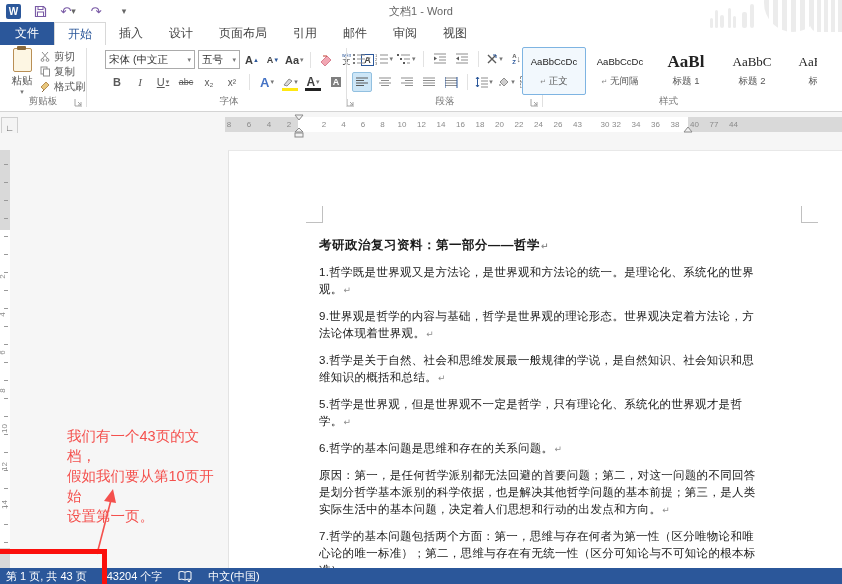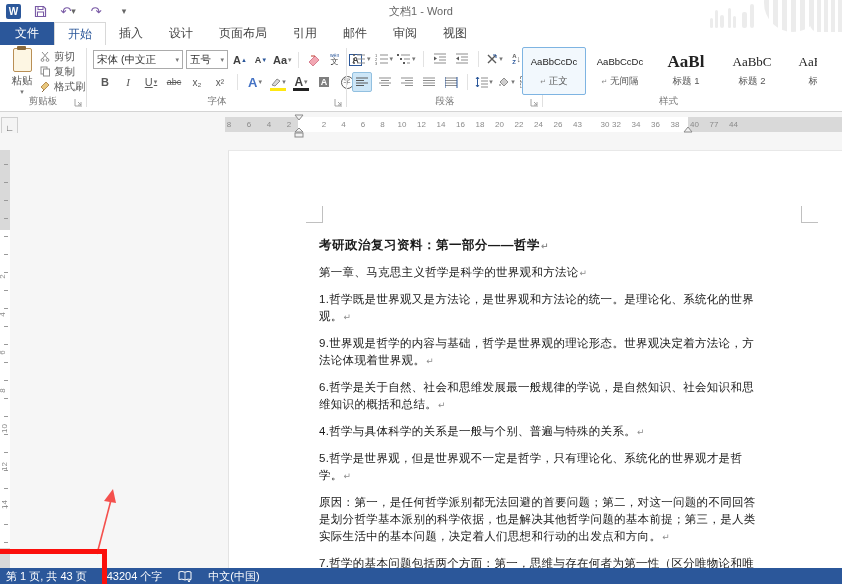--- a/index.html
+++ b/index.html
@@ -171,21 +171,21 @@
       </div>
       <div class="glabel">剪贴板</div>
       <span class="launcher">
         <svg width="9" height="9">
             <path d="M1 1 v7 h7 M4 4 l3 3 M7 4 v3 h-3" stroke="#9a9a9a" fill="none" stroke-width="0.9"></path>
           </svg>
       </span>
     </div>
     <div class="gdivider" style="left:86px"></div>
 
-    <div class="rgroup" style="left:88px;width:258px">
+    <div class="rgroup" style="left:100px;width:258px">
       <div class="row" style="position:absolute;left:5px;top:5px;gap:3px">
         <div class="combo" style="width:82px">
           <span>宋体 (中文正</span>
             <span class="drop">▾</span>
         </div>
         <div class="combo" style="width:34px">
           <span>五号</span>
             <span class="drop">▾</span>
         </div>
         <span class="rbtn">
@@ -492,26 +492,25 @@
       </div>
     <div id="page" class="abs">
 
       <div class="crop" style="left:93px;top:55px;width:1px;height:17px"></div>
       <div class="crop" style="left:77px;top:71px;width:17px;height:1px"></div>
 
       <div class="crop" style="left:572px;top:55px;width:1px;height:17px"></div>
       <div class="crop" style="left:572px;top:71px;width:17px;height:1px"></div>
       <div id="doctext">
         <p class="doc-title"><span>考研政治复习资料：第一部分——哲学</span><span class="pmark">↵</span></p>
-      <p><span>第一章、马克思主义哲学是科学的世界观和方法论</span><span class="pmark">↵</span></p>
           <p><span>1.哲学既是世界观又是方法论，是世界观和方法论的统一。是理论化、系统化的世界观。</span><span class="pmark">↵</span></p>
           <p><span>9.世界观是哲学的内容与基础，哲学是世界观的理论形态。世界观决定着方法论，方法论体现着世界观。</span><span class="pmark">↵</span></p>
-          <p><span>6.哲学是关于自然、社会和思维发展最一般规律的学说，是自然知识、社会知识和思维知识的概括和总结。</span><span class="pmark">↵</span></p>
-          <p><span>4.哲学与具体科学的关系是一般与个别、普遍与特殊的关系。</span><span class="pmark">↵</span></p>
+          <p><span>3.哲学是关于自然、社会和思维发展最一般规律的学说，是自然知识、社会知识和思维知识的概括和总结。</span><span class="pmark">↵</span></p>
           <p><span>5.哲学是世界观，但是世界观不一定是哲学，只有理论化、系统化的世界观才是哲学。</span><span class="pmark">↵</span></p>
+          <p><span>6.哲学的基本问题是思维和存在的关系问题。</span><span class="pmark">↵</span></p>
           <p><span>原因：第一，是任何哲学派别都无法回避的首要问题；第二，对这一问题的不同回答是划分哲学基本派别的科学依据，也是解决其他哲学问题的基本前提；第三，是人类实际生活中的基本问题，决定着人们思想和行动的出发点和方向。</span><span class="pmark">↵</span></p>
           <p><span>7.哲学的基本问题包括两个方面：第一，思维与存在何者为第一性（区分唯物论和唯心论的唯一标准）；第二，思维与存在有无统一性（区分可知论与不可知论的根本标准）。</span></p>
         </div>
     </div>
   </div>
 
   <div id="statusbar" class="abs">
     <div class="seg" style="padding-left:6px">
         <span>第 1 页, 共 43 页</span>
       </div>
@@ -523,19 +522,24 @@
           <path d="M1 2 Q3.8 0.8 7 2.2 Q10.2 0.8 13 2 L13 9.5 Q10.2 8.5 7 10 Q3.8 8.5 1 9.5 Z" fill="none" stroke="#fff" stroke-width="1"></path>
           <path d="M7 2.2 V10" stroke="#fff" stroke-width="0.8"></path>
           <path d="M9.5 10 l3 2.5 M12.5 10 l-3 2.5" stroke="#fff" stroke-width="1"></path>
         </svg>
     </div>
     <div class="seg">
         <span>中文(中国)</span>
       </div>
   </div>
 
+  <div id="red-note" class="abs">
+    <div>我们有一个43页的文档，</div>
+    <div>假如我们要从第10页开始</div>
+    <div>设置第一页。</div>
+  </div>
   <svg id="red-arrow" class="abs" width="44" height="74">
     <line x1="11" y1="68" x2="25" y2="14" stroke="var(--red,#f4504d)" stroke-width="1.6"></line>
     <polygon points="27,3 18,15 30,17" fill="var(--red,#f4504d)"></polygon>
   </svg>
   <div id="red-box" class="abs"></div>
 
 </div>
 
 </body></html>

